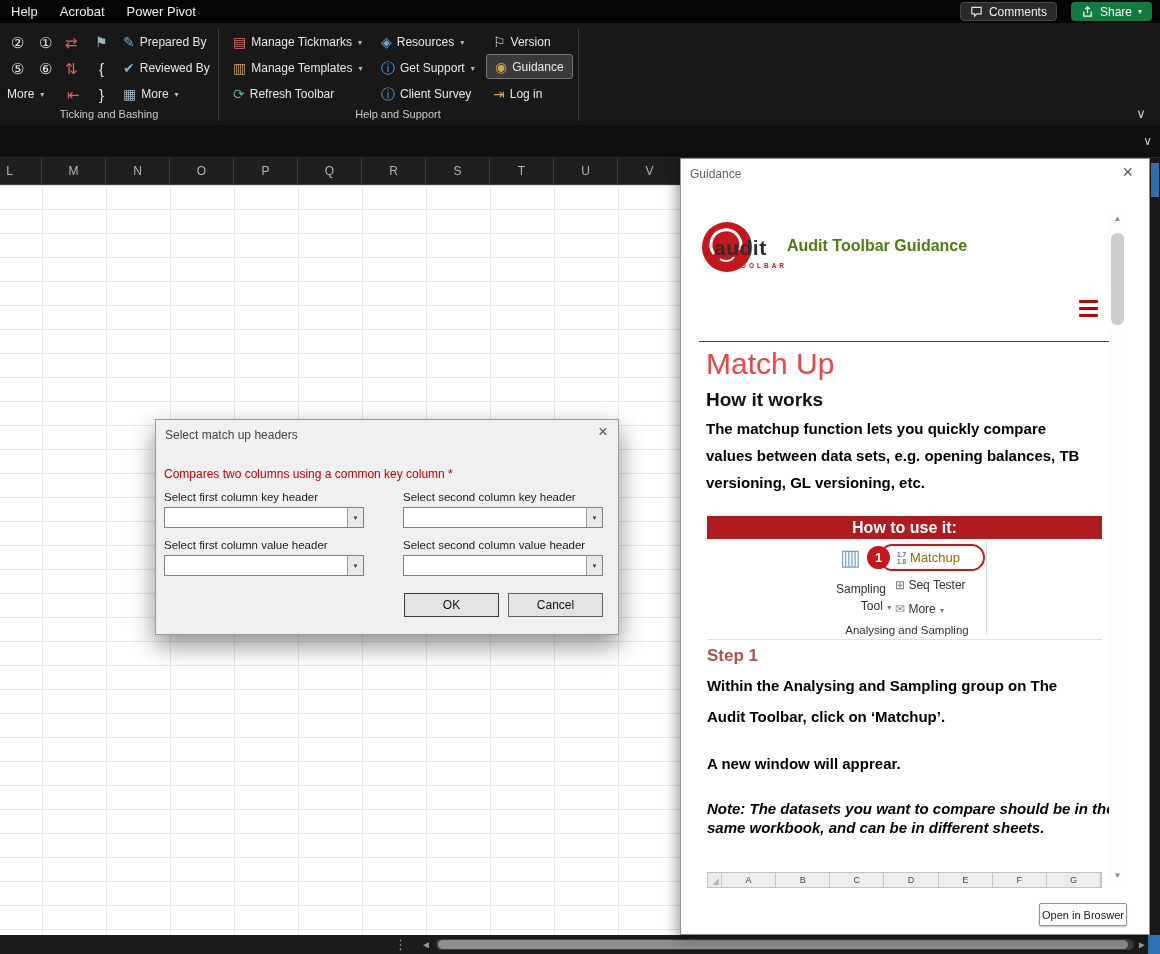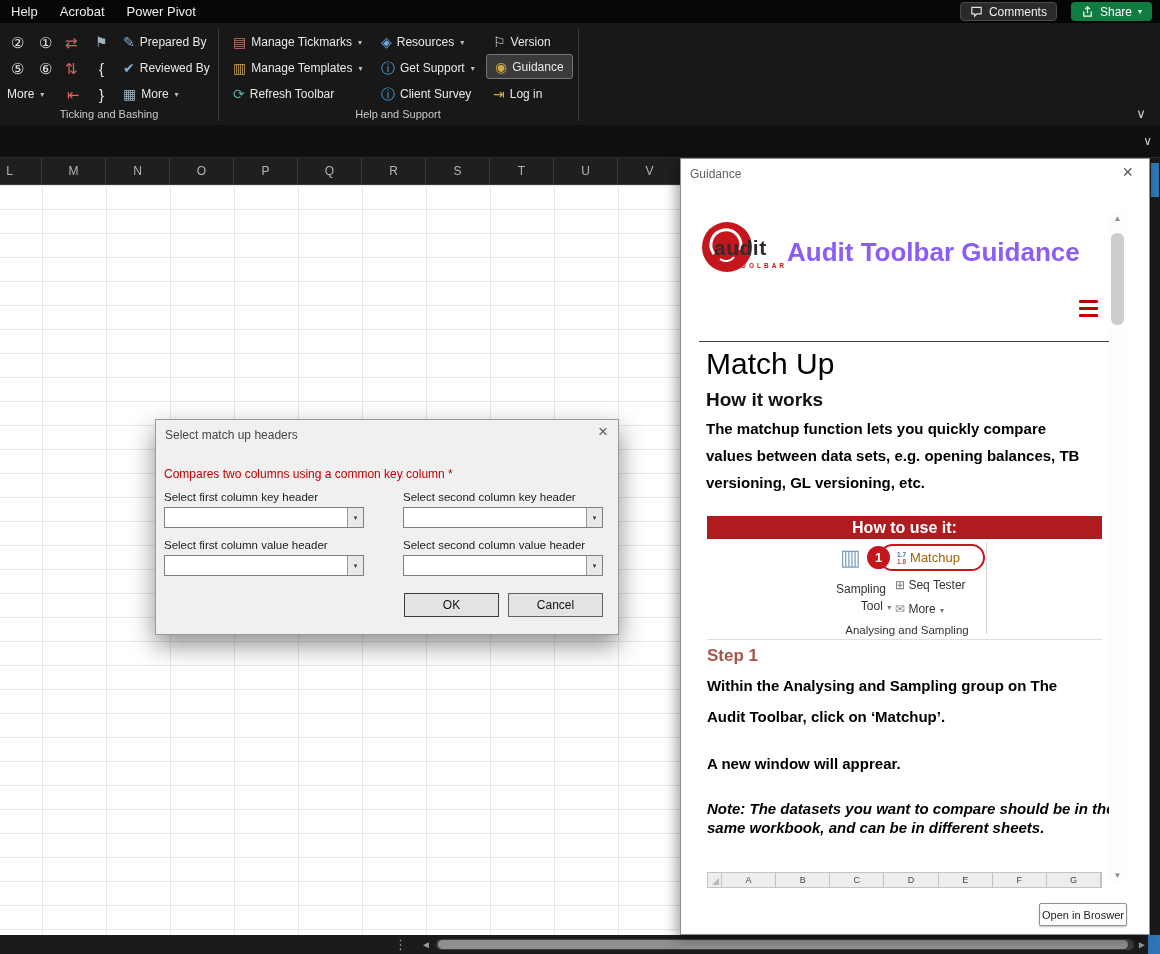--- a/index.html
+++ b/index.html
@@ -48,25 +48,25 @@
   .dlg-btn { position:absolute; width:95px; height:24px; background:#e3e3e3; border:1px solid #616161; font-size:12px; color:#111; font-family:inherit; }
   .dlg-btn.default { border-color:#3c3c3c; }
 
   
   #pane { left:680px; top:158px; width:470px; height:777px; background:#fff; border:1px solid #8f8f8f; box-shadow:-4px 4px 12px rgba(0,0,0,.35); z-index:6; }
   .pane-title { position:absolute; left:9px; top:8px; font-size:12px; color:#5f5f5f; }
   .pane-close { position:absolute; right:16px; top:4px; font-size:18px; color:#555; line-height:1; cursor:default; }
   #logo { position:absolute; left:20px; top:62px; width:90px; height:58px; }
   #logo-word { position:absolute; left:13px; top:15px; font-size:21px; font-weight:800; color:#2d2d2d; letter-spacing:.5px; }
   #logo-sub { position:absolute; left:33px; top:41px; font-size:6.5px; font-weight:700; letter-spacing:3px; color:#c4161c; }
-  #pane-heading { position:absolute; left:106px; top:78px; font-size:26px; font-weight:600; color:#8b5cf6; }
+  #pane-heading { position:absolute; left:106px; top:78px; font-size:16px; font-weight:600; color:#4d7c0f; }
   #hamburger { position:absolute; left:398px; top:141px; display:flex; flex-direction:column; gap:4px; }
   #hamburger div { width:19px; height:3px; background:#c00000; border-radius:1px; }
   #pane-rule { position:absolute; left:18px; width:412px; top:182px; height:1px; background:#3f3f3f; }
-  #section-title { position:absolute; left:25px; top:188px; font-size:30px; color:#000000; }
+  #section-title { position:absolute; left:25px; top:188px; font-size:30px; color:#ef4444; }
   #hiw-title { position:absolute; left:25px; top:230px; font-size:19px; font-weight:700; color:#121212; }
   .pbody { position:absolute; font-size:15px; color:#000000; line-height:29px;font-weight:bold; }
   #banner { position:absolute; left:26px; top:357px; width:395px; height:23px; background:#b01b1f; color:#fff; font-size:16px; font-weight:700; text-align:center; line-height:23px; }
   #shot { position:absolute; left:26px; top:380px; width:395px; height:101px; background:#fff; border-bottom:1px solid #e0e0e0; }
   .shot-txt { position:absolute; font-size:12px; color:#333; }
   #shot-badge { position:absolute; left:160px; top:7px; width:23px; height:23px; border-radius:50%; background:#c4161c; color:#fff; font-size:13px; font-weight:700; text-align:center; line-height:23px; z-index:2; }
   #shot-oval { position:absolute; left:172px; top:5px; width:106px; height:27px; border:2px solid #c4161c; border-radius:14px; display:flex; align-items:center; gap:4px; padding-left:16px; }
   .mu-icon { display:flex; flex-direction:column; font-size:6.5px; line-height:7px; font-weight:700; }
   .mu-icon .t { color:#3a6fb0; } .mu-icon .b { color:#c0504d; }
   #shot-vsep { position:absolute; left:279px; top:3px; height:92px; width:1px; background:#d8d8d8; }

